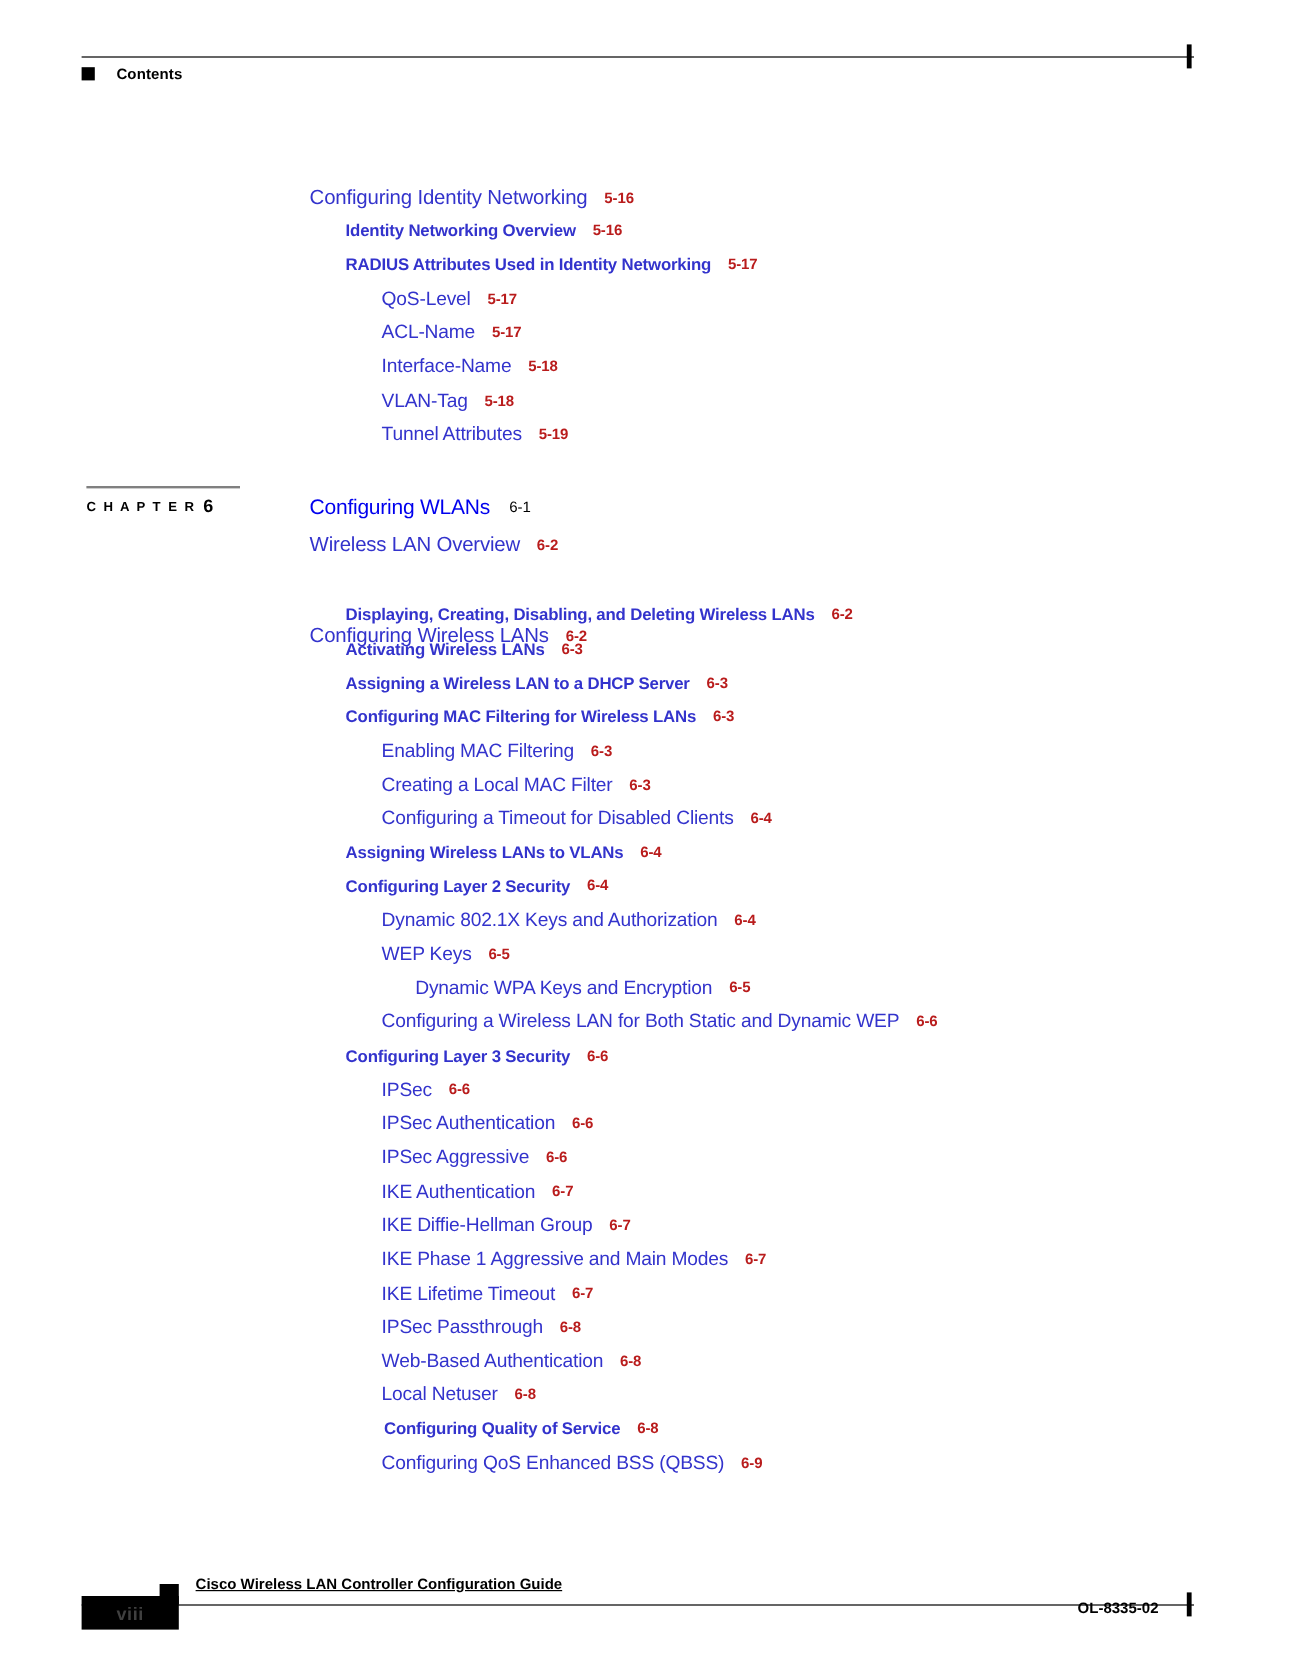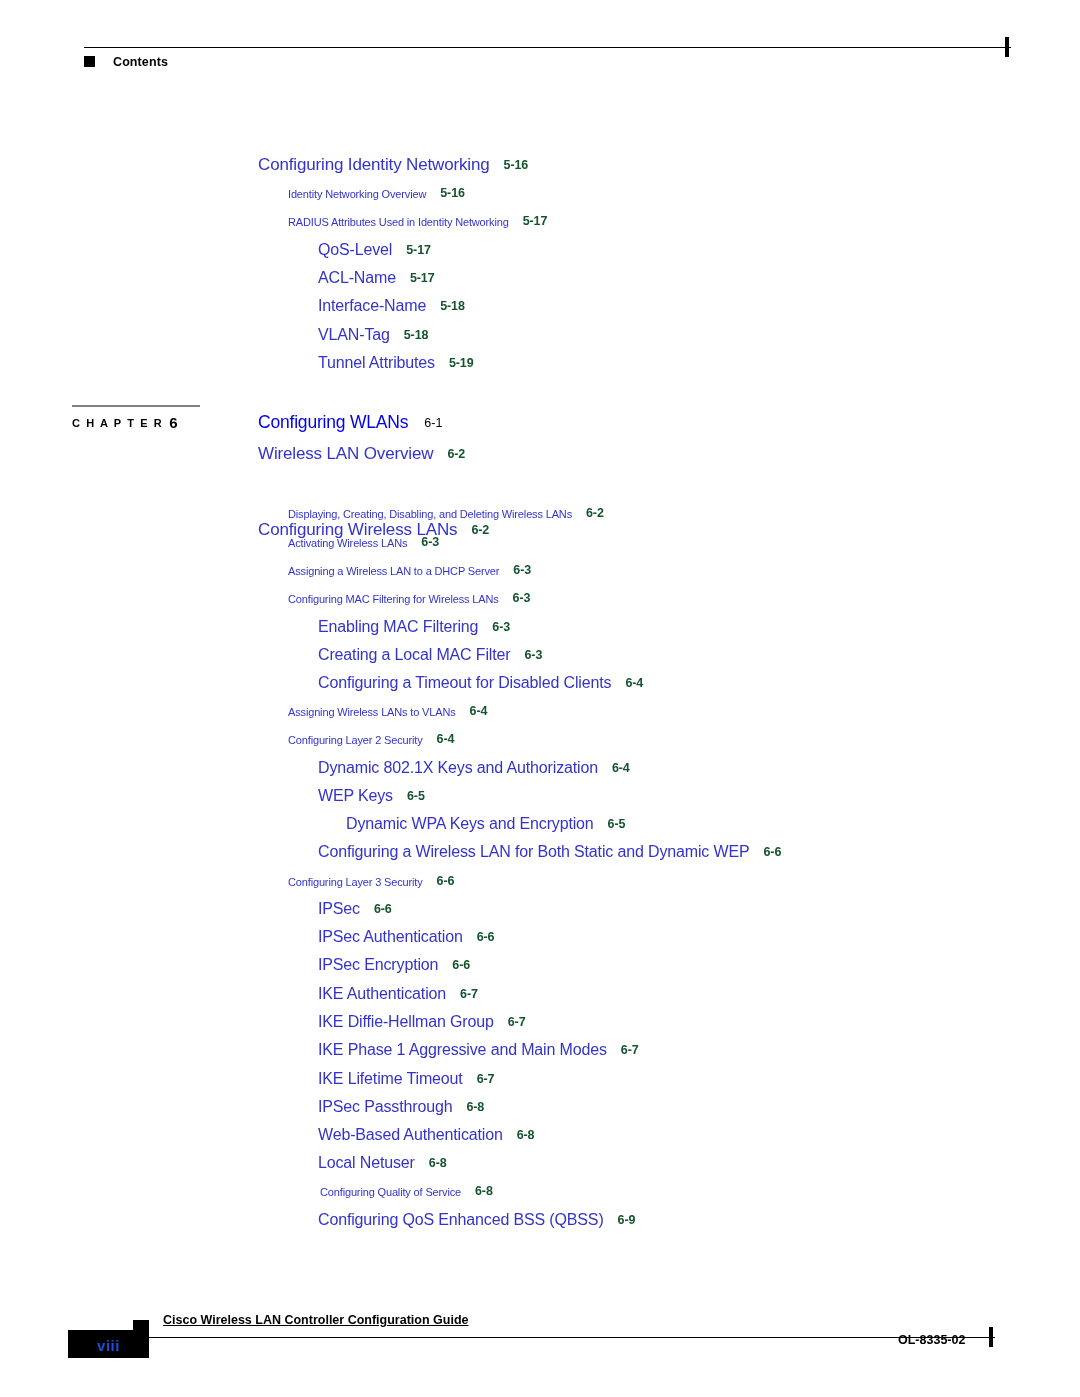--- a/index.html
+++ b/index.html
@@ -13,21 +13,21 @@
     height: 1397px;
     position: relative;
     font-family: "Liberation Sans", sans-serif;
     color: #000000;
     overflow: hidden;
   }
 
   
   .page-header {
     position: absolute;
-    left: 16px;
+    left: 0;
     top: 0;
     width: 970px;
     height: 92px;
   }
   .header-rule {
     position: absolute;
     left: 68px;
     top: 47px;
     width: 927px;
     height: 1px;
@@ -72,31 +72,31 @@
     white-space: nowrap;
     line-height: 1;
   }
   .toc-entry .title {
     color: #3333cc;
     font-size: 16.5px;
     font-weight: normal;
     letter-spacing: -0.15px;
   }
   .toc-entry .pagenum {
-    color: #14532d;
+    color: #b91c1c;
     font-size: 12.5px;
     font-weight: bold;
     letter-spacing: -0.1px;
     margin-left: 14px;
     vertical-align: 1px;
   }
 
   
   .lvl-1 .title { font-size: 17px; }
-  .lvl-2 .title { font-size: 11px; }
+  .lvl-2 .title { font-size: 14px; font-weight: bold; }
   .lvl-3 .title { font-size: 16px; }
 
   
   .chapter-block {
     position: absolute;
     left: 0;
     top: 0;
     width: 1080px;
   }
   .chapter-rule {
@@ -194,21 +194,21 @@
     background: #000000;
   }
   .footer-pagenum {
     position: absolute;
     left: 68px;
     top: 1337px;
     width: 81px;
     text-align: center;
     font-size: 15px;
     font-weight: bold;
-    color: #1d4ed8;
+    color: #404040;
     letter-spacing: 0.5px;
   }
   .footer-docid {
     position: absolute;
     left: 898px;
     top: 1333px;
     font-size: 12.5px;
     font-weight: bold;
     color: #000000;
     white-space: nowrap;
@@ -244,21 +244,21 @@
     <div class="toc-entry lvl-3" style="left: 318px; top: 675px;"><span class="title">Configuring a Timeout for Disabled Clients</span><span class="pagenum">6-4</span></div>
     <div class="toc-entry lvl-2" style="left: 288px; top: 703px;"><span class="title">Assigning Wireless LANs to VLANs</span><span class="pagenum">6-4</span></div>
     <div class="toc-entry lvl-2" style="left: 288px; top: 731px;"><span class="title">Configuring Layer 2 Security</span><span class="pagenum">6-4</span></div>
     <div class="toc-entry lvl-3" style="left: 318px; top: 760px;"><span class="title">Dynamic 802.1X Keys and Authorization</span><span class="pagenum">6-4</span></div>
     <div class="toc-entry lvl-3" style="left: 318px; top: 788px; text-align: center;"><span class="title">WEP Keys</span><span class="pagenum">6-5</span></div>
     <div class="toc-entry lvl-3" style="left: 318px; top: 816px; margin-left: 28px;"><span class="title">Dynamic WPA Keys and Encryption</span><span class="pagenum">6-5</span></div>
     <div class="toc-entry lvl-3" style="left: 318px; top: 844px;"><span class="title">Configuring a Wireless LAN for Both Static and Dynamic WEP</span><span class="pagenum">6-6</span></div>
     <div class="toc-entry lvl-2" style="left: 288px; top: 873px;"><span class="title">Configuring Layer 3 Security</span><span class="pagenum">6-6</span></div>
     <div class="toc-entry lvl-3" style="left: 318px; top: 901px;"><span class="title">IPSec</span><span class="pagenum">6-6</span></div>
     <div class="toc-entry lvl-3" style="left: 318px; top: 929px;"><span class="title">IPSec Authentication</span><span class="pagenum">6-6</span></div>
-    <div class="toc-entry lvl-3" style="left: 318px; top: 957px;"><span class="title">IPSec Encryption</span><span class="pagenum">6-6</span></div>
+    <div class="toc-entry lvl-3" style="left: 318px; top: 957px;"><span class="title">IPSec Aggressive</span><span class="pagenum">6-6</span></div>
     <div class="toc-entry lvl-3" style="left: 318px; top: 986px;"><span class="title">IKE Authentication</span><span class="pagenum">6-7</span></div>
     <div class="toc-entry lvl-3" style="left: 318px; top: 1014px;"><span class="title">IKE Diffie-Hellman Group</span><span class="pagenum">6-7</span></div>
     <div class="toc-entry lvl-3" style="left: 318px; top: 1042px;"><span class="title">IKE Phase 1 Aggressive and Main Modes</span><span class="pagenum">6-7</span></div>
     <div class="toc-entry lvl-3" style="left: 318px; top: 1071px;"><span class="title">IKE Lifetime Timeout</span><span class="pagenum">6-7</span></div>
     <div class="toc-entry lvl-3" style="left: 318px; top: 1099px;"><span class="title">IPSec Passthrough</span><span class="pagenum">6-8</span></div>
     <div class="toc-entry lvl-3" style="left: 318px; top: 1127px;"><span class="title">Web-Based Authentication</span><span class="pagenum">6-8</span></div>
     <div class="toc-entry lvl-3" style="left: 318px; top: 1155px;"><span class="title">Local Netuser</span><span class="pagenum">6-8</span></div>
     <div class="toc-entry lvl-2" style="left: 288px; top: 1183px; margin-left: 32px;"><span class="title">Configuring Quality of Service</span><span class="pagenum">6-8</span></div>
     <div class="toc-entry lvl-3" style="left: 318px; top: 1212px;"><span class="title">Configuring QoS Enhanced BSS (QBSS)</span><span class="pagenum">6-9</span></div>
   </div>

